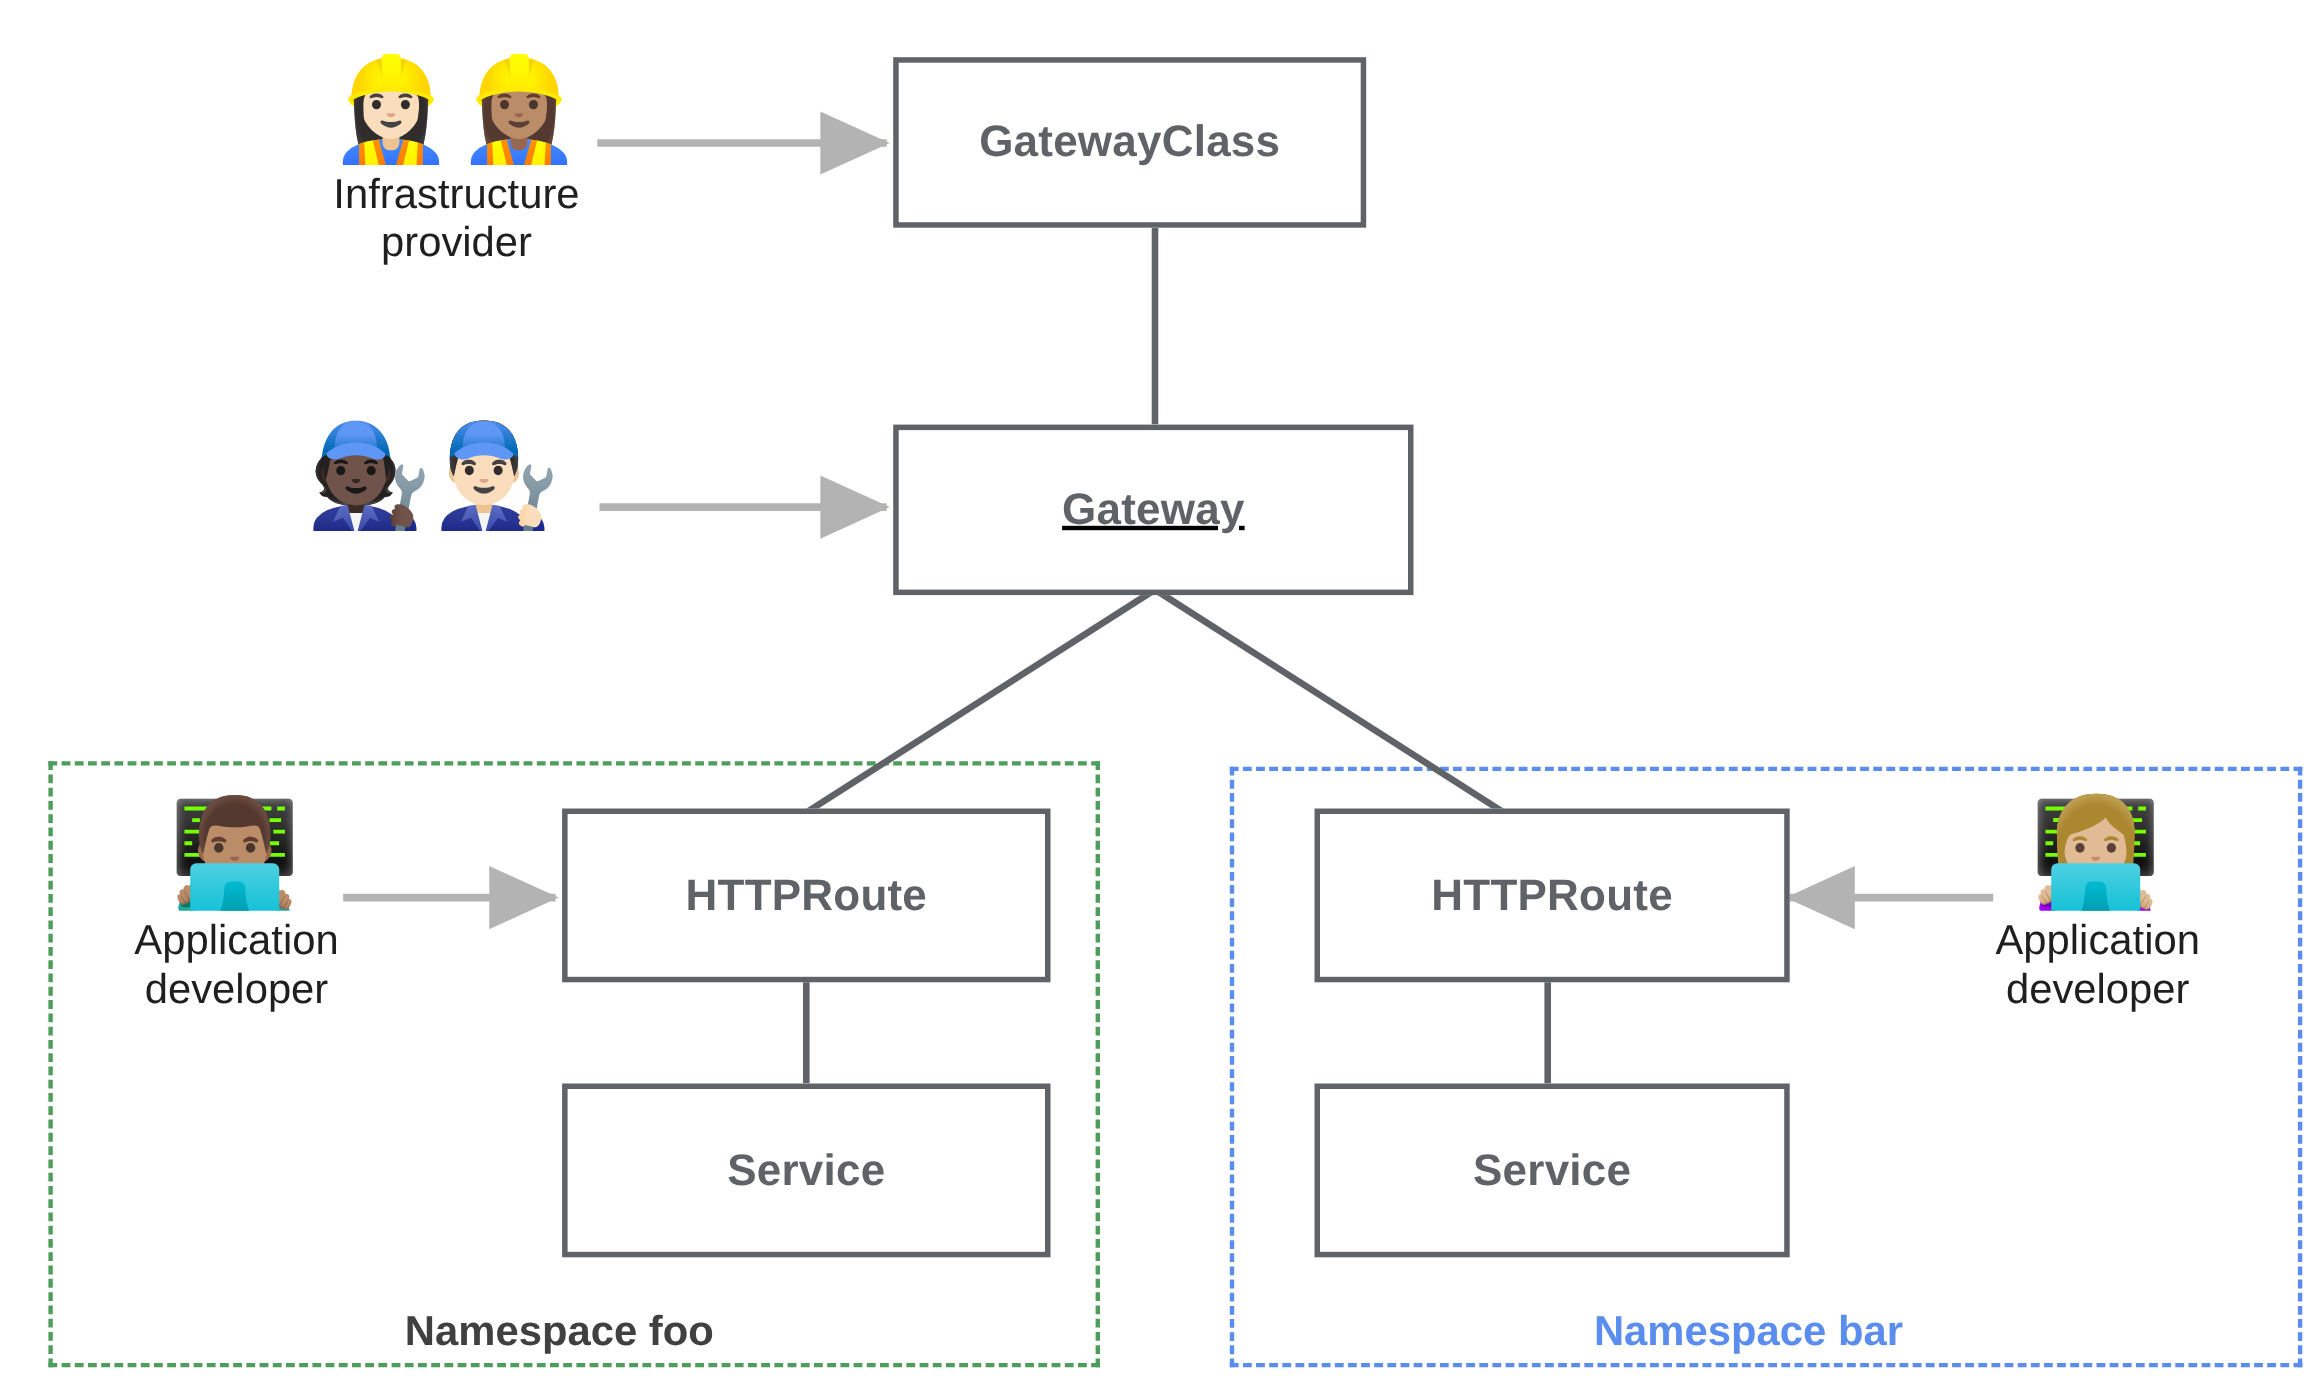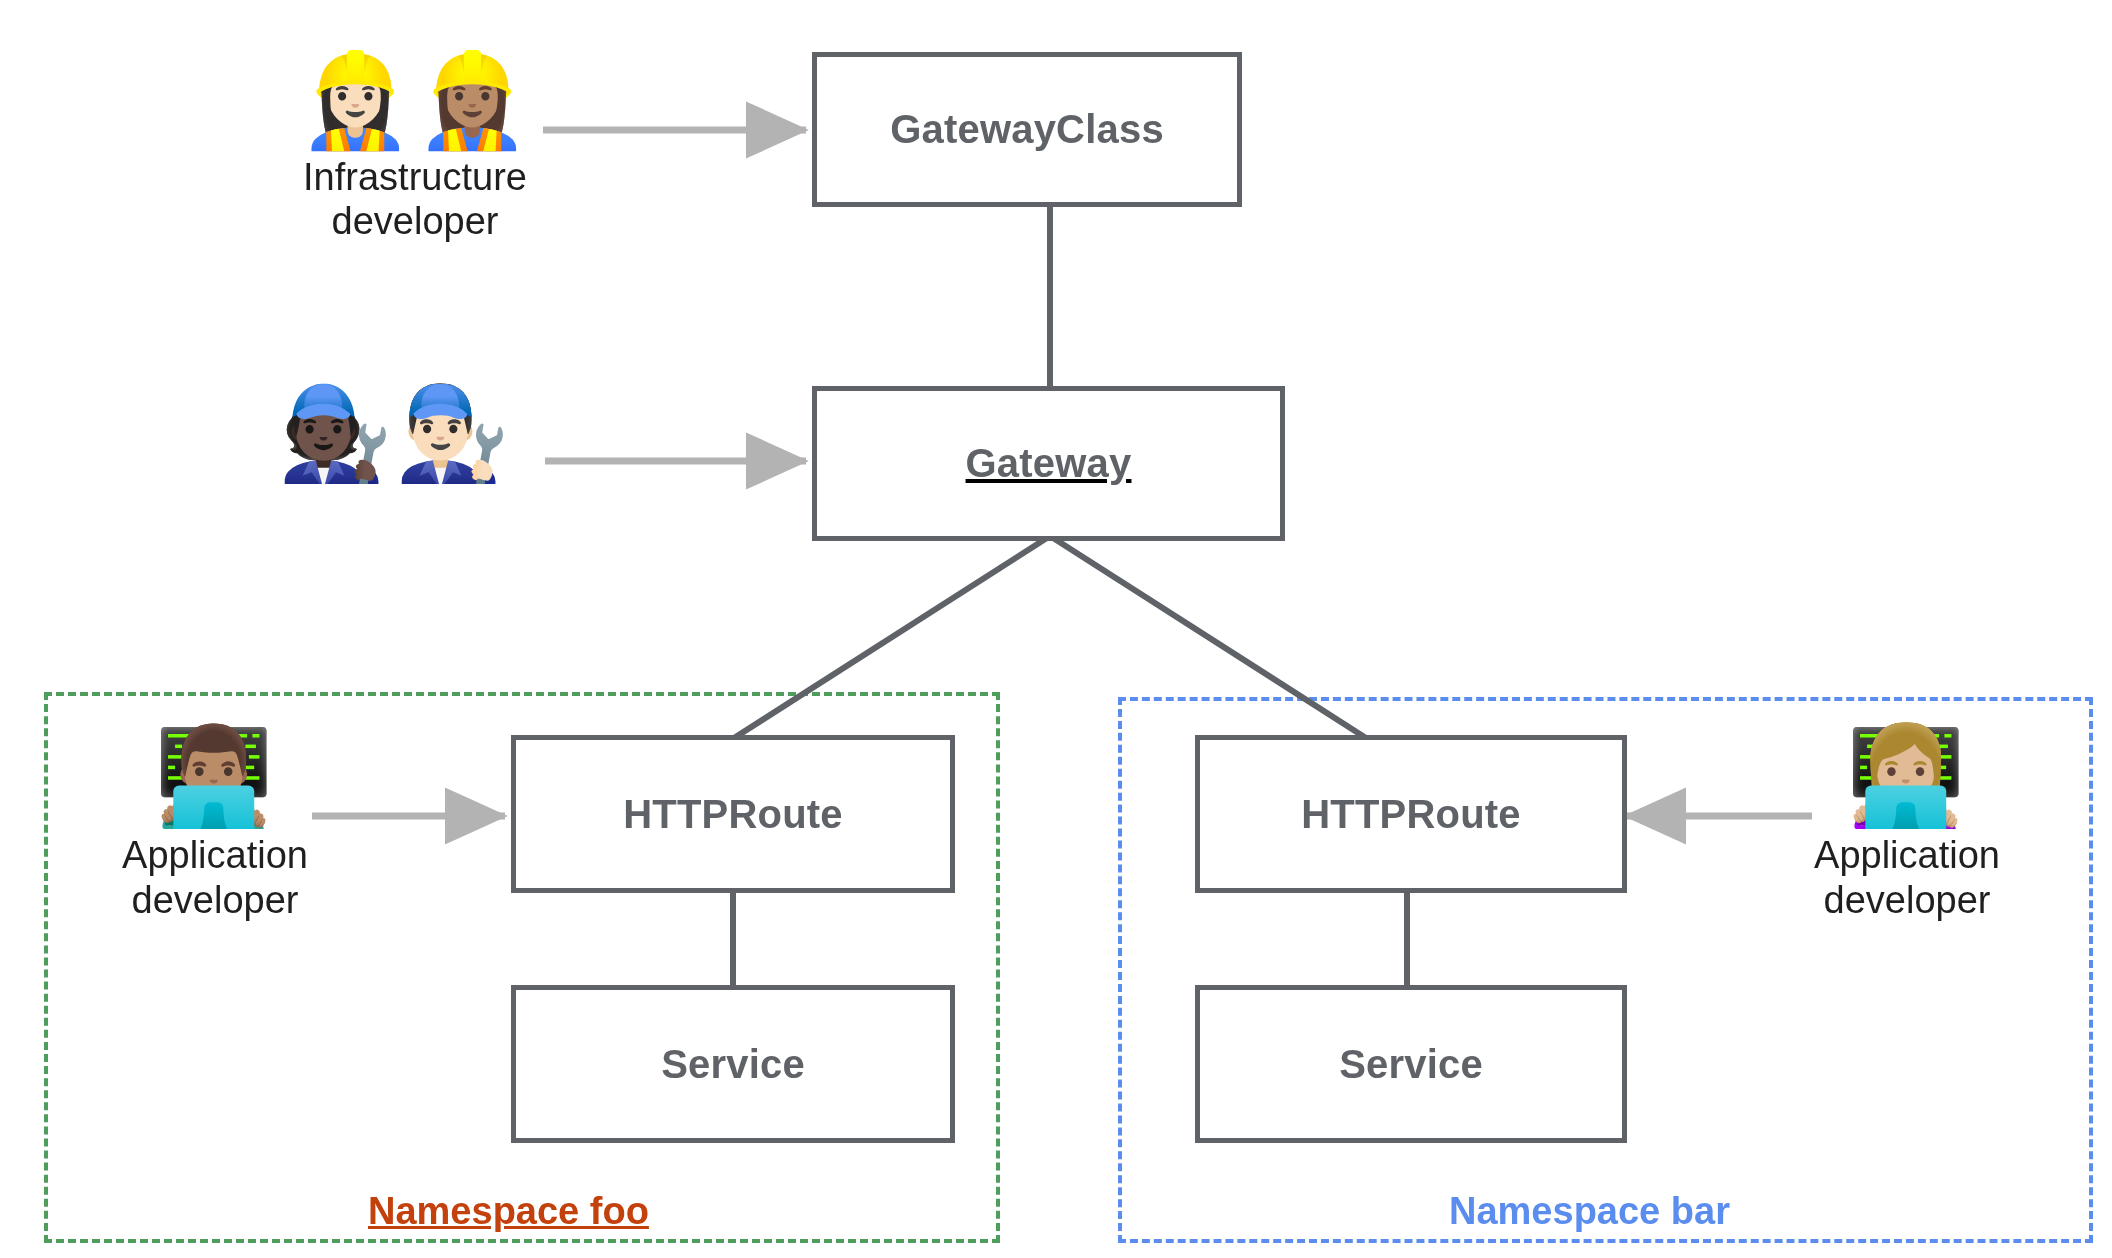--- a/index.html
+++ b/index.html
@@ -51,21 +51,21 @@
   }
   .ns-bar {
     border: 4px dashed #5b8def;
   }
   .ns-label {
     position: absolute;
     font-size: 38px;
     font-weight: bold;
     white-space: nowrap;
   }
-  .ns-label-foo { color: #c2410c; text-decoration: underline; }
+  .ns-label-foo { color: #404040; }
   .ns-label-bar { color: #5b8def; }
   .persona {
     position: absolute;
     display: flex;
     flex-direction: column;
     align-items: center;
   }
   .persona-emoji {
     font-size: 92px;
     line-height: 1.05;
@@ -133,21 +133,21 @@
     <span class="node-label">HTTPRoute</span>
   </div>
 
   <div class="node-box" style="left:1195px; top:985px; width:432px; height:158px;">
     <span class="node-label">Service</span>
   </div>
 
   <div class="persona" style="left:270px; top:52px; width:290px;">
     <span class="persona-emoji">👷🏻‍♀️👷🏽‍♀️</span>
     <span class="persona-caption">Infrastructure
-developer</span>
+provider</span>
   </div>
 
   <div class="persona" style="left:250px; top:385px; width:290px;">
     <span class="persona-emoji">🧑🏿‍🔧👨🏻‍🔧</span>
   </div>
 
   <div class="persona" style="left:100px; top:726px; width:230px;">
     <span class="persona-emoji single">👨🏽‍💻</span>
     <span class="persona-caption">Application
 developer</span>

